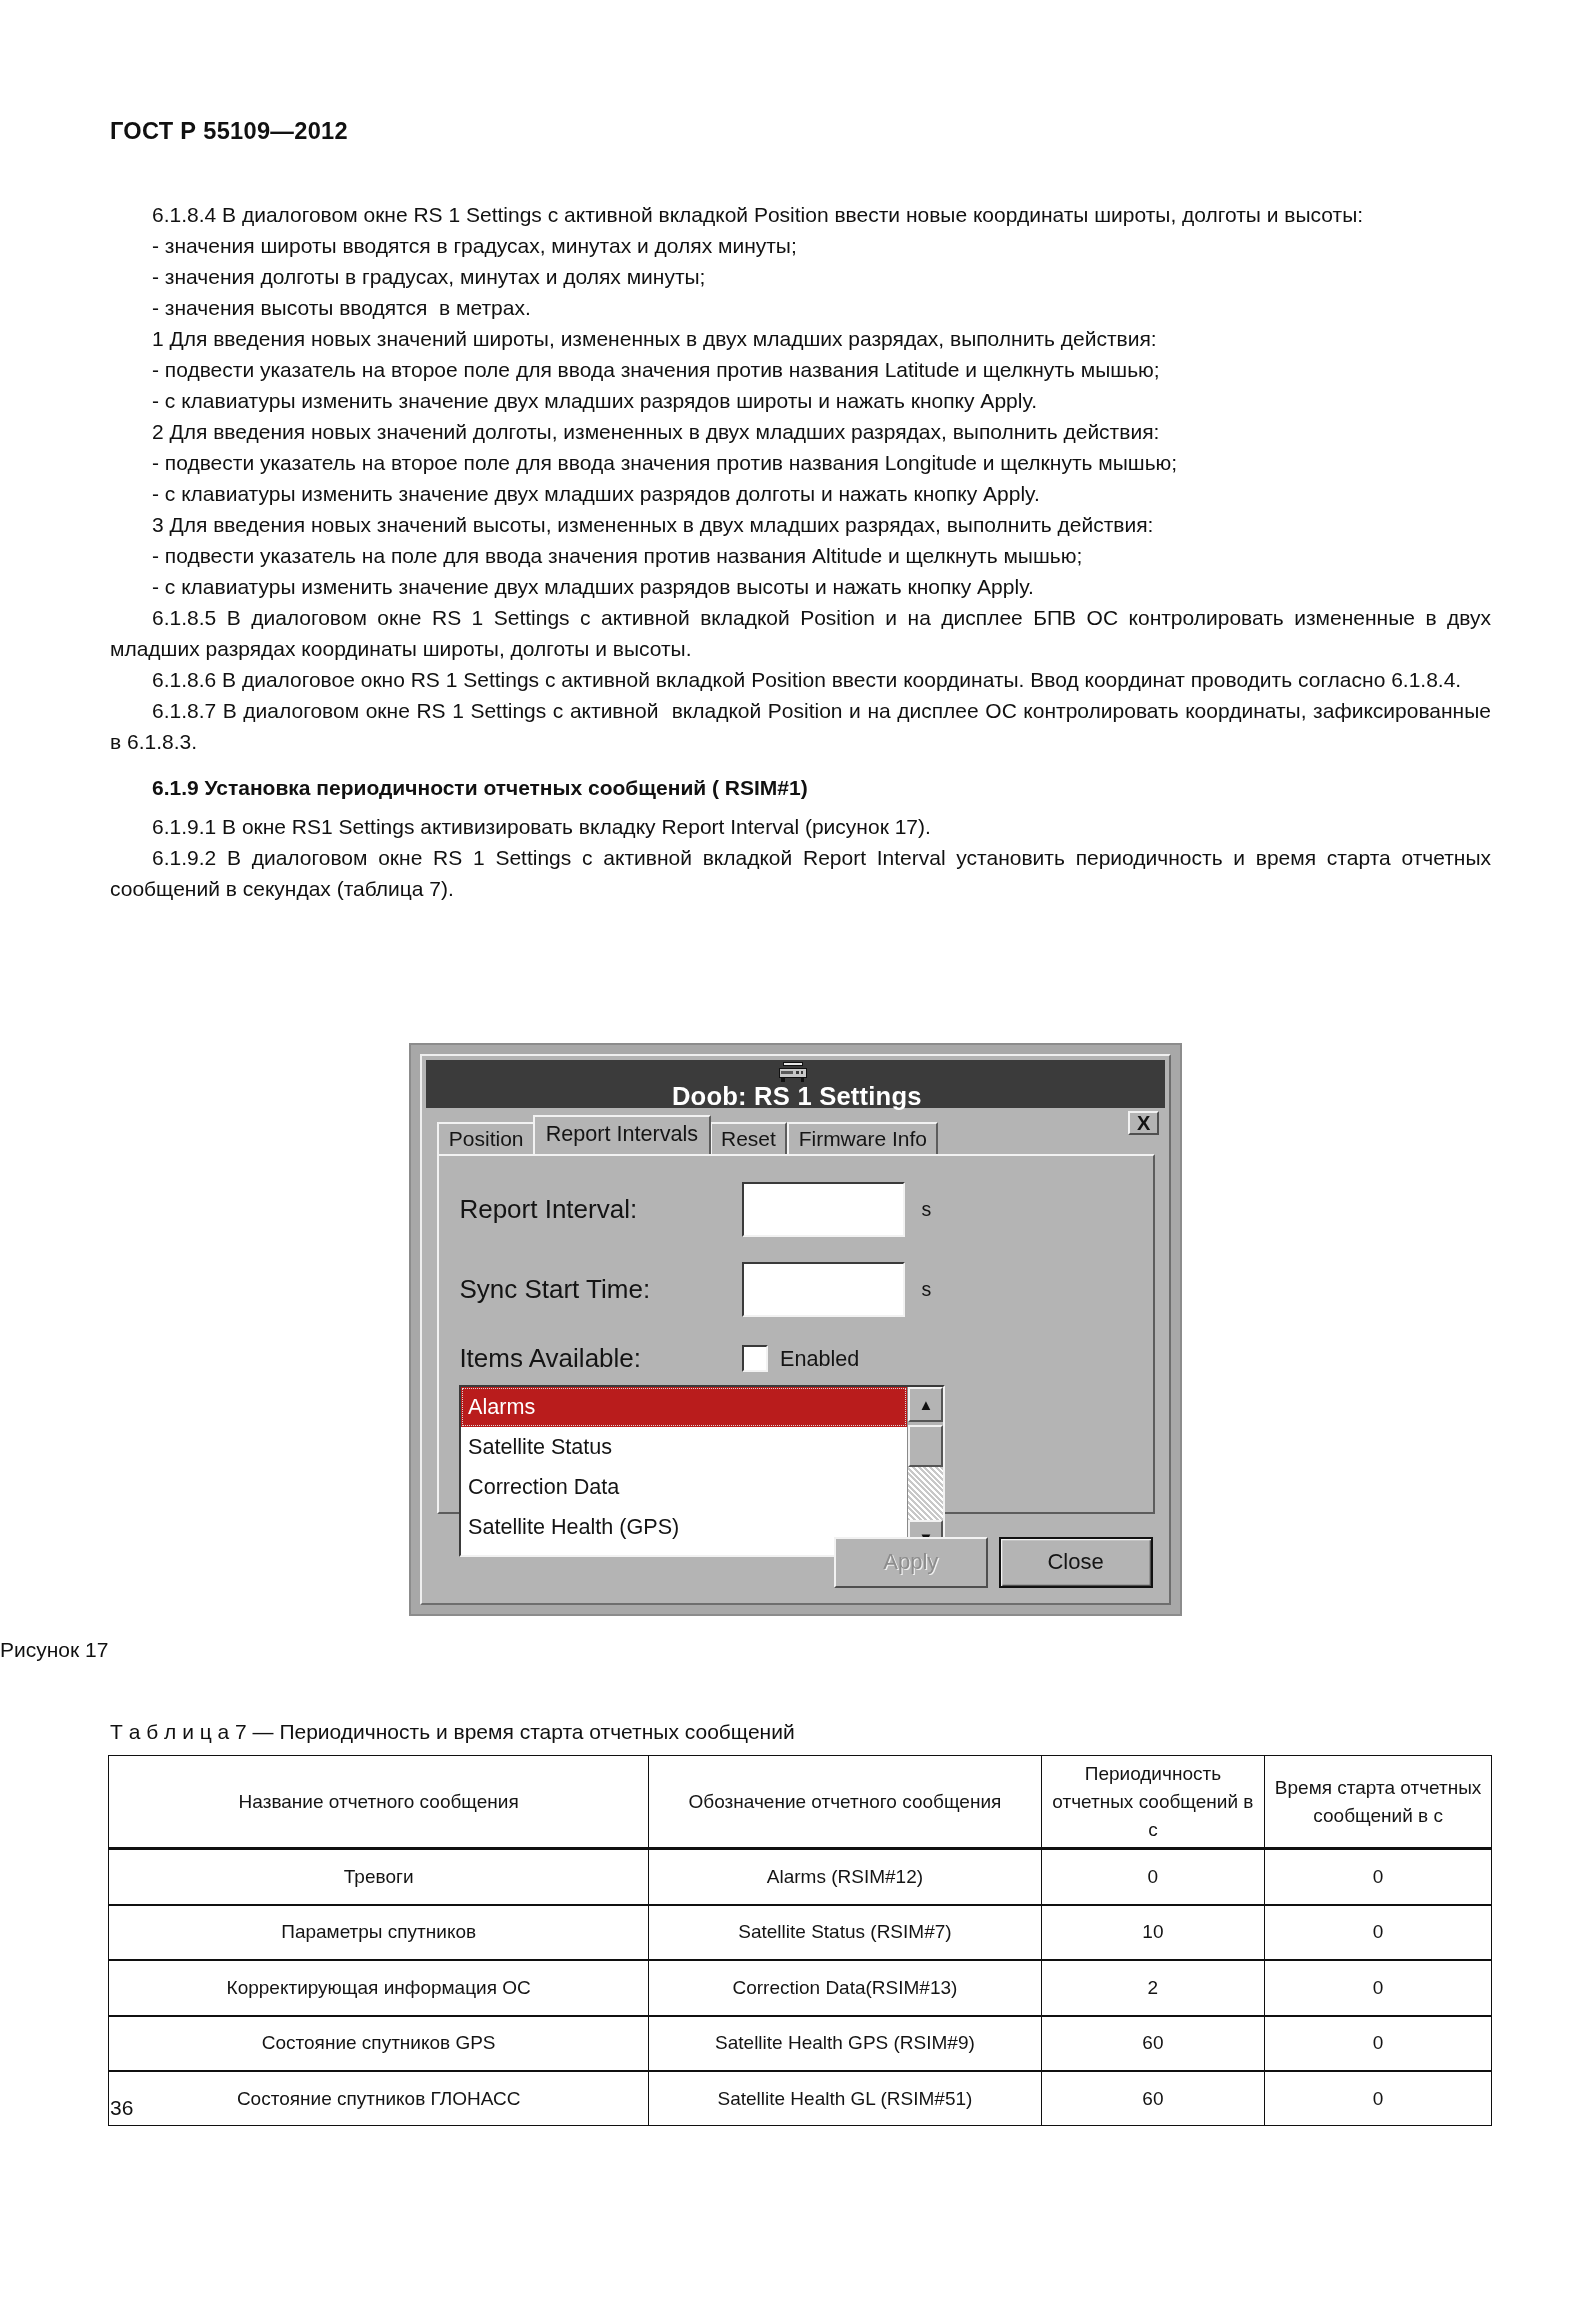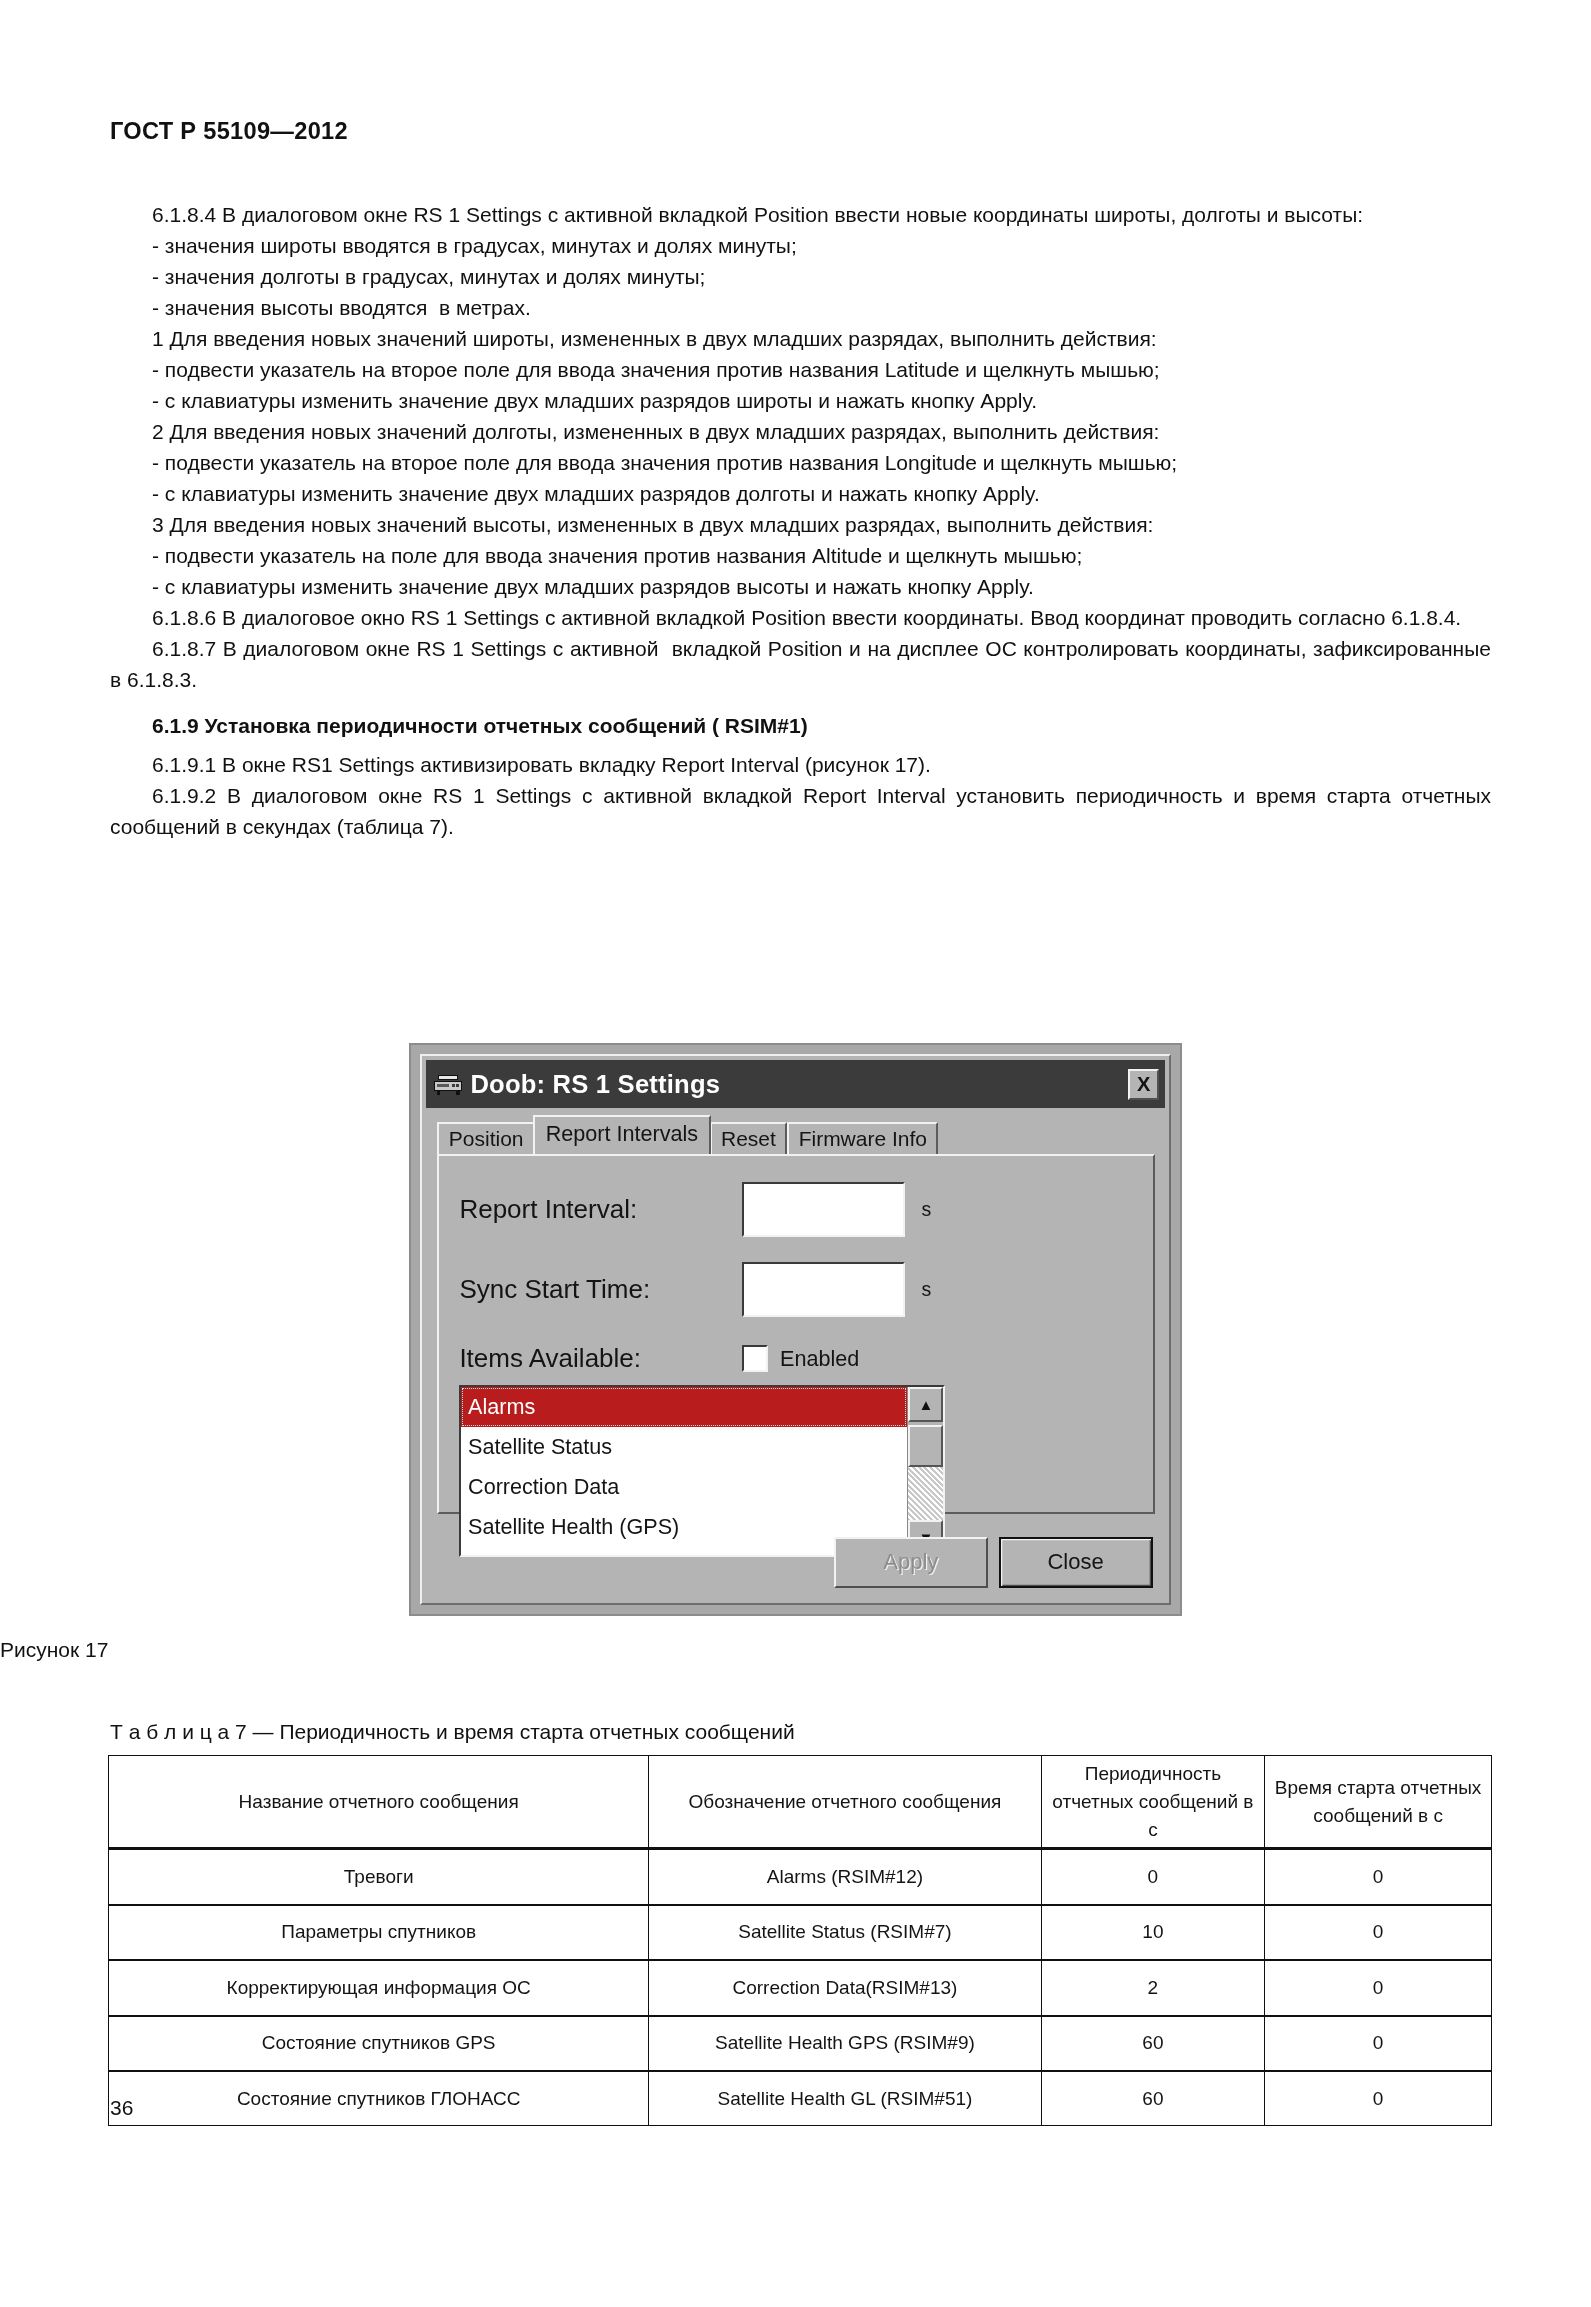--- a/index.html
+++ b/index.html
@@ -96,20 +96,21 @@
     position: absolute;
     left: 4px;
     top: 4px;
     right: 4px;
     height: 48px;
     background: #3b3b3b;
     display: flex;
     align-items: center;
     box-sizing: border-box;
     padding: 0 5.4px 0 8px;
+    flex-direction: column;
   }
   .title-icon {
     width: 28px;
     height: 21.6px;
     position: relative;
     flex: 0 0 auto;
     margin-right: 8px;
   }
   .title-icon .lid {
     position: absolute;
@@ -440,20 +441,21 @@
     <p class="para indent nojust">- значения высоты вводятся  в метрах.</p>
     <p class="para indent">1 Для введения новых значений широты, измененных в двух младших разрядах, выполнить действия:</p>
     <p class="para indent nojust">- подвести указатель на второе поле для ввода значения против названия Latitude и щелкнуть мышью;</p>
     <p class="para indent nojust">- с клавиатуры изменить значение двух младших разрядов широты и нажать кнопку Apply.</p>
     <p class="para indent">2 Для введения новых значений долготы, измененных в двух младших разрядах, выполнить действия:</p>
     <p class="para indent nojust">- подвести указатель на второе поле для ввода значения против названия Longitude и щелкнуть мышью;</p>
     <p class="para indent nojust">- с клавиатуры изменить значение двух младших разрядов долготы и нажать кнопку Apply.</p>
     <p class="para indent">3 Для введения новых значений высоты, измененных в двух младших разрядах, выполнить действия:</p>
     <p class="para indent nojust">- подвести указатель на поле для ввода значения против названия Altitude и щелкнуть мышью;</p>
     <p class="para indent nojust">- с клавиатуры изменить значение двух младших разрядов высоты и нажать кнопку Apply.</p>
+    <p class="para indent">6.1.8.5 В диалоговом окне RS 1 Settings с активной вкладкой Position и на дисплее БПВ ОС контролировать измененные в двух младших разрядах координаты широты, долготы и высоты.</p>
     <p class="para indent">6.1.8.6 В диалоговое окно RS 1 Settings с активной вкладкой Position ввести координаты. Ввод координат проводить согласно 6.1.8.4.</p>
     <p class="para indent">6.1.8.7 В диалоговом окне RS 1 Settings с активной  вкладкой Position и на дисплее ОС контролировать координаты, зафиксированные в 6.1.8.3.</p>
     <p class="para heading">6.1.9 Установка периодичности отчетных сообщений ( RSIM#1)</p>
     <p class="para indent nojust gap-before">6.1.9.1 В окне RS1 Settings активизировать вкладку Report Interval (рисунок 17).</p>
     <p class="para indent">6.1.9.2 В диалоговом окне RS 1 Settings с активной вкладкой Report Interval установить периодичность и время старта отчетных сообщений в секундах (таблица 7).</p>
   </div>
 
   <div class="figure-wrap">
     <div class="dialog">
       <div class="dialog-inner">

